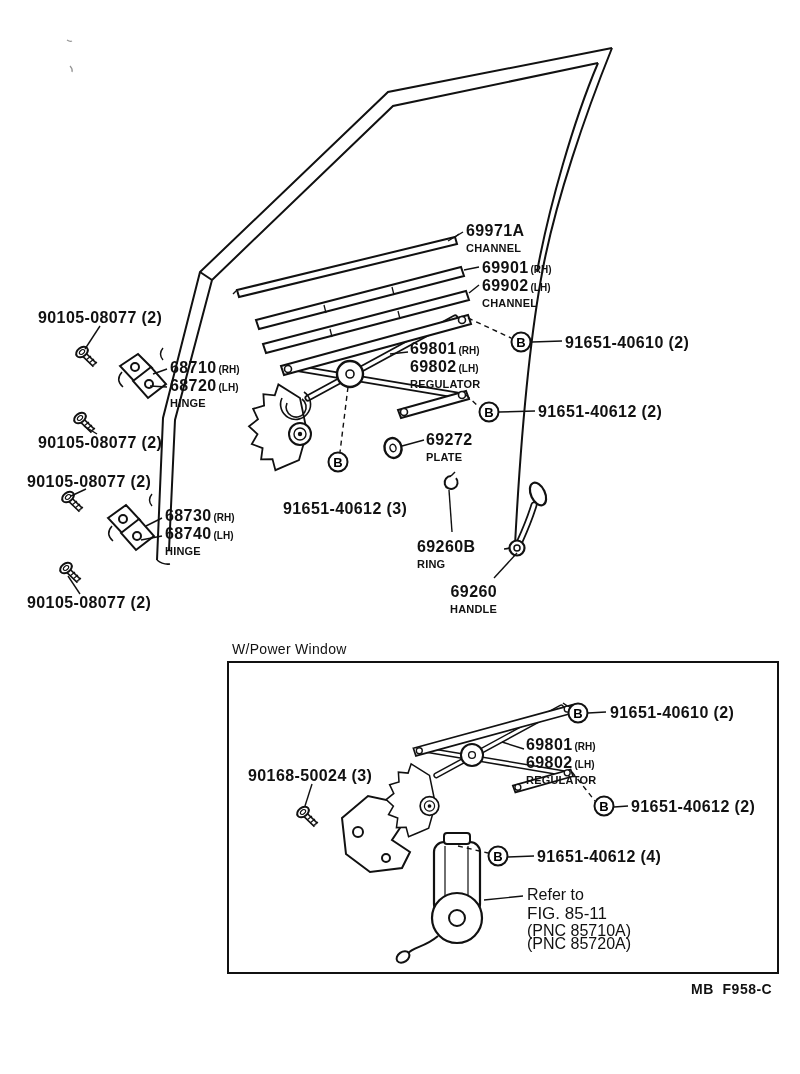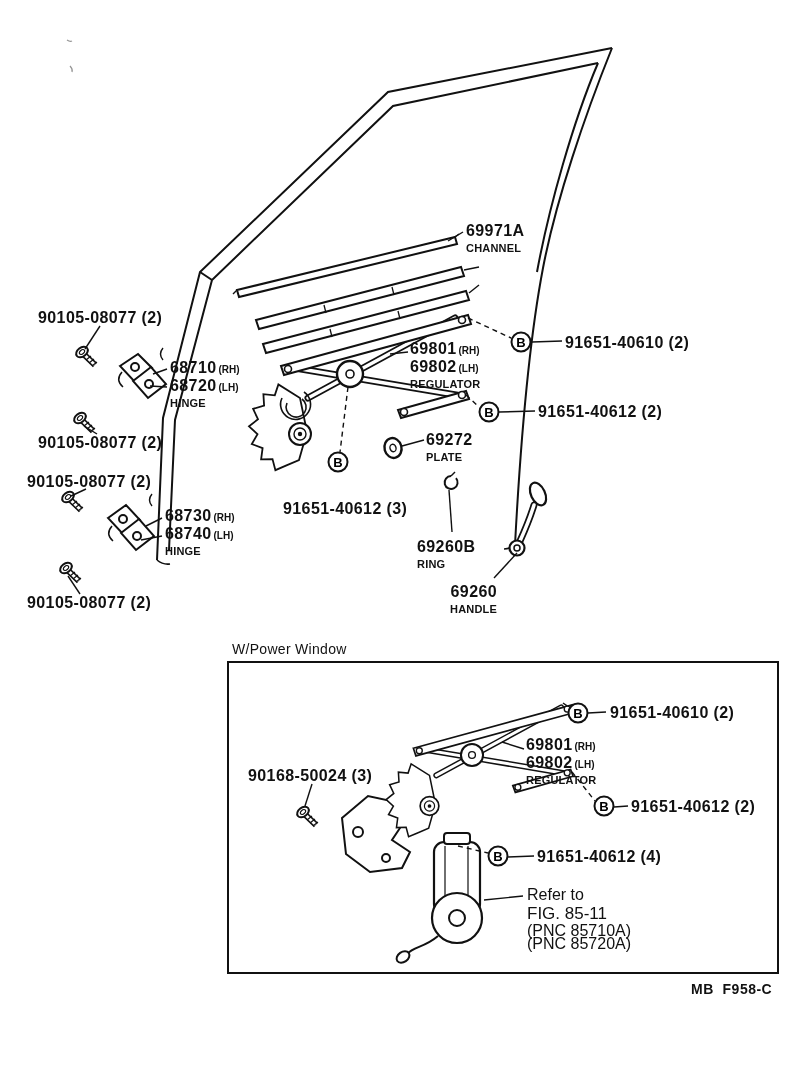--- a/index.html
+++ b/index.html
@@ -211,20 +211,25 @@
       <circle cx="498" cy="856" r="9.5" fill="#fff" stroke="#111" stroke-width="2"></circle>
       <text x="498" y="856" text-anchor="middle" dominant-baseline="central" font-size="13" font-weight="bold">B</text>
     </g>
   </svg>
 
   <div class="lbl" style="left:466px;top:222px">
     <div class="pn">69971A</div>
     <div class="cap">CHANNEL</div>
   </div>
 
+  <div class="lbl" style="left:482px;top:259px">
+    <div class="row"><span class="pn">69901</span><span class="sfx">(RH)</span></div>
+    <div class="row"><span class="pn">69902</span><span class="sfx">(LH)</span></div>
+    <div class="cap">CHANNEL</div>
+  </div>
 
   <div class="lbl" style="left:410px;top:340px">
     <div class="row"><span class="pn">69801</span><span class="sfx">(RH)</span></div>
     <div class="row"><span class="pn">69802</span><span class="sfx">(LH)</span></div>
     <div class="cap">REGULATOR</div>
   </div>
 
   <div class="lbl" style="left:38px;top:309px"><span class="pn">90105-08077 (2)</span></div>
 
   <div class="lbl" style="left:170px;top:359px">

